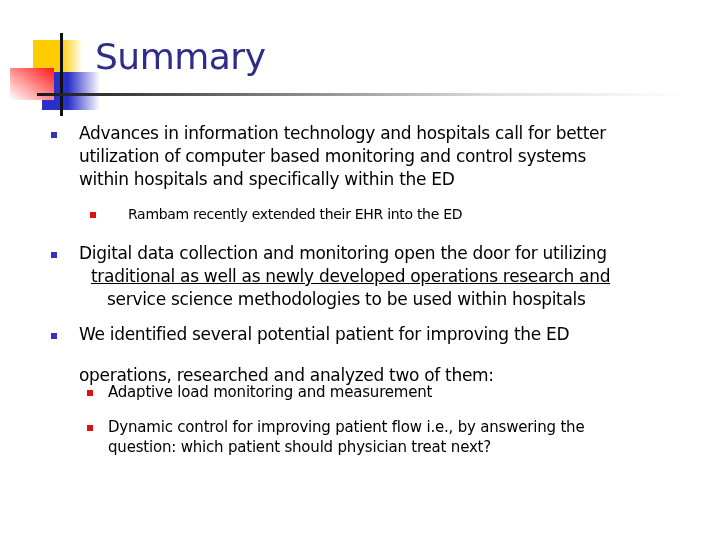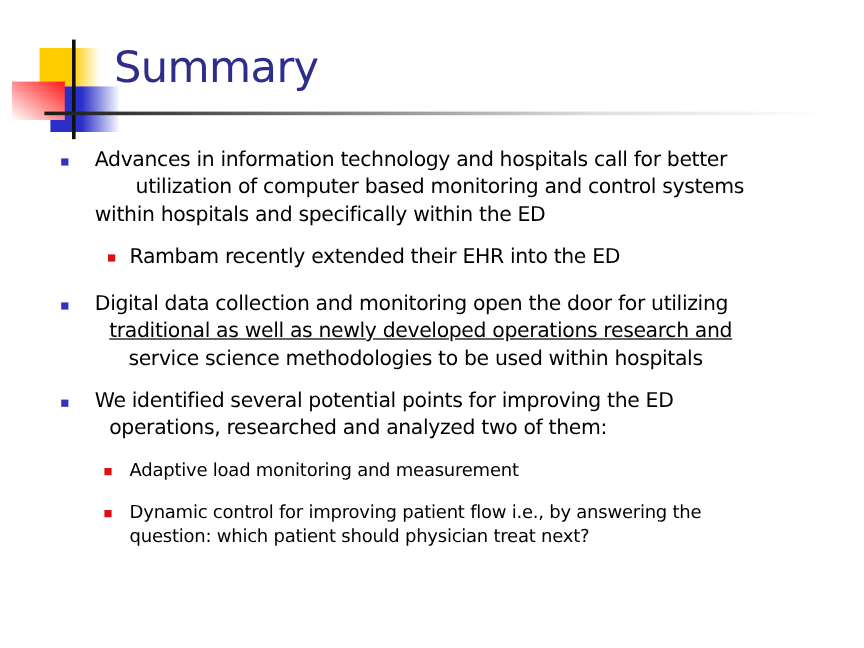--- a/index.html
+++ b/index.html
@@ -53,51 +53,51 @@
     }
     .b-blue { background: #3333bb; }
     .b-red  { background: #dd1111; }
     .text {
       position: absolute;
       font-size: 17px;
       line-height: 23px;
       letter-spacing: -0.3px;
       margin: 0;
     }
-    .text.sub { font-size: 17px; }
+    .text.sub { font-size: 14px; margin-left: 20px; }
     .text.small { font-size: 15px; line-height: 20px; letter-spacing: -0.2px; }
   </style>
 </head>
 <body>
 
 <div class="logo">
   <div class="yellow"></div>
   <div class="blue"></div>
   <div class="red"></div>
   <div class="vline"></div>
 </div>
 <div class="rule"></div>
 
 <h1 class="title">Summary</h1>
 
 <div class="bullet b-blue" style="left:51px; top:132px;"></div>
 <p class="text" style="left:79px; top:122px;">Advances in information technology and hospitals call  for better</p>
-<p class="text" style="left:79px; top:145px;margin-left:34px;">utilization of computer based monitoring and control systems</p>
+<p class="text" style="left:79px; top:145px;">utilization of computer based monitoring and control systems</p>
 <p class="text" style="left:79px; top:168px;">within hospitals and specifically within the ED</p>
 
 <div class="bullet b-red" style="left:90px; top:212px;"></div>
 <p class="text sub" style="left:108px; top:203px;">Rambam recently extended their EHR into the ED</p>
 
 <div class="bullet b-blue" style="left:51px; top:252px;"></div>
 <p class="text" style="left:79px; top:242px;">Digital data collection and monitoring open the door for utilizing</p>
 <p class="text" style="left:91px; top:265px;text-decoration:underline;">traditional as well as newly developed operations research and</p>
 <p class="text" style="left:79px; top:288px;margin-left:28px;">service science methodologies to be used within hospitals</p>
 
 <div class="bullet b-blue" style="left:51px; top:333px;"></div>
-<p class="text" style="left:79px; top:323px;">We identified several potential points for improving the ED</p>
-<p class="text" style="left:79px; top:346px;margin-left:12px;">operations, researched and analyzed two of them:</p>
+<p class="text" style="left:79px; top:323px;">We identified several potential patient for improving the ED</p>
+<p class="text" style="left:79px; top:364px;">operations, researched and analyzed two of them:</p>
 
 <div class="bullet b-red" style="left:87px; top:390px;"></div>
 <p class="text small" style="left:108px; top:382px;">Adaptive load monitoring and measurement</p>
 
 <div class="bullet b-red" style="left:87px; top:425px;"></div>
 <p class="text small" style="left:108px; top:417px;">Dynamic control for improving patient flow i.e., by answering the</p>
 <p class="text small" style="left:108px; top:437px;">question: which patient should physician treat next?</p>
 
 </body></html>

